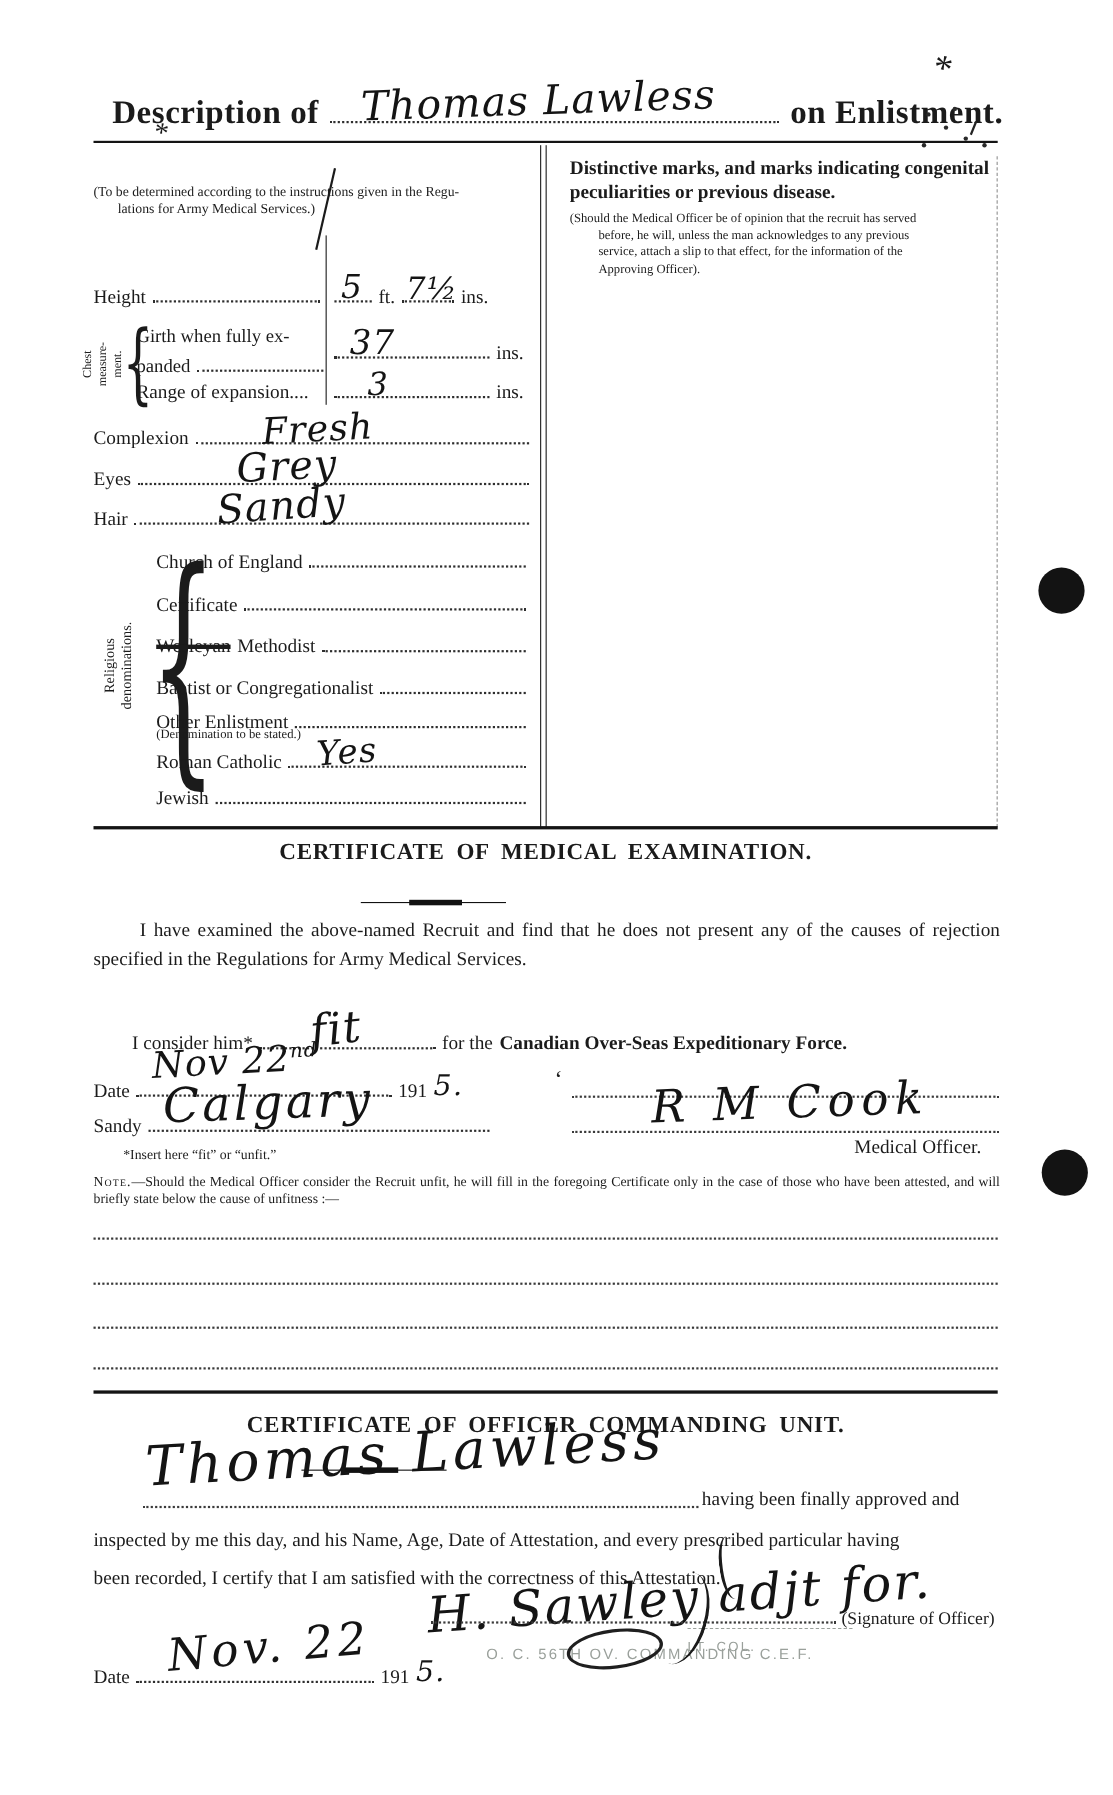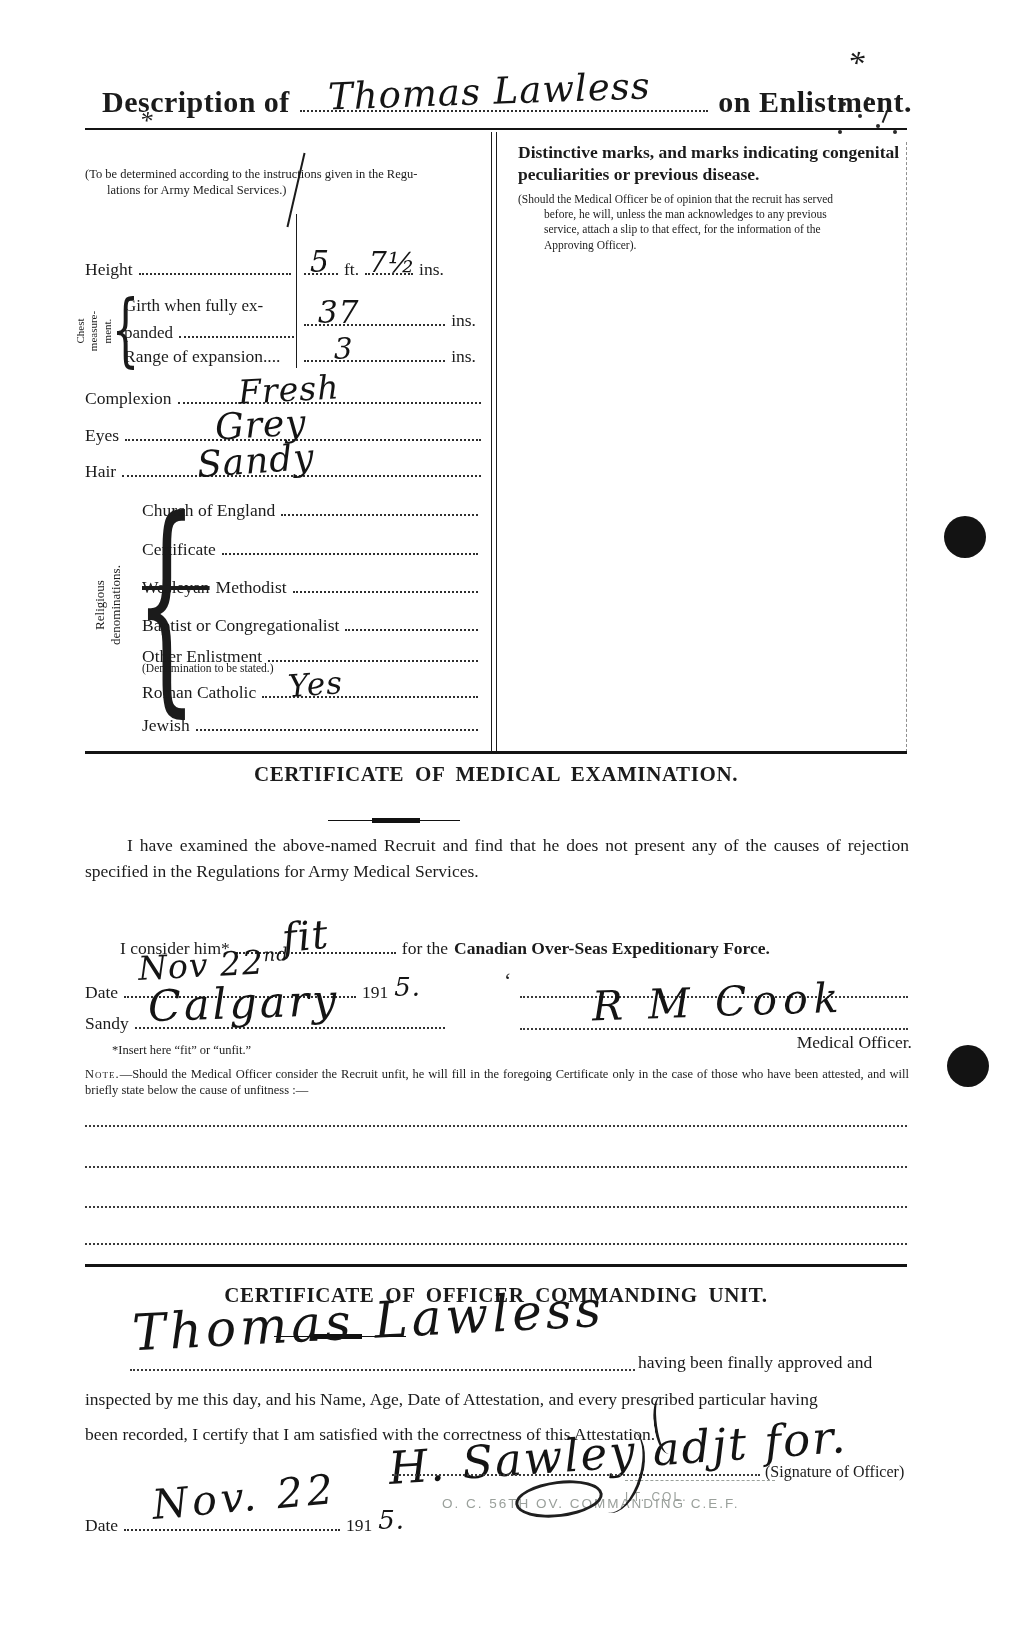--- a/index.html
+++ b/index.html
@@ -219,21 +219,21 @@
   <span class="abs" style="left:504px;top:968px;font-size:22px;">‘</span>
   <div class="dline" style="left:520px;top:996px;width:388px;"></div>
 
   <div class="abs frow fs" style="left:85px;top:1009px;width:360px;">
     <span>Sandy</span>
     <span class="dl grow"></span>
   </div>
   <div class="abs hw" style="left:148px;top:982px;font-size:43px;transform:rotate(-2deg);letter-spacing:3px;">Calgary</div>
   <div class="abs hw" style="left:592px;top:982px;font-size:41px;transform:rotate(-2deg);letter-spacing:6px;">R M Cook</div>
   <div class="dline" style="left:520px;top:1028px;width:388px;"></div>
-  <div class="abs fs" style="left:720px;top:1032px;width:192px;text-align:right;">Medical Officer.</div>
+  <div class="abs fs" style="left:700px;top:1032px;width:192px;text-align:right;">Medical Officer.</div>
 
   <div class="abs note" style="left:112px;top:1042px;">*Insert here “fit” or “unfit.”</div>
 
   <div class="abs note" style="left:85px;top:1066px;width:824px;text-align:justify;">
     <span style="font-variant:small-caps;letter-spacing:1px;">Note.</span><span>—Should the Medical Officer consider the Recruit unfit, he will fill in the foregoing Certificate only in the case of those who have been attested, and will briefly state below the cause of unfitness :—</span>
   </div>
 
   <div class="dline" style="left:85px;top:1125px;width:822px;"></div>
   <div class="dline" style="left:85px;top:1166px;width:822px;"></div>
   <div class="dline" style="left:85px;top:1206px;width:822px;"></div>

